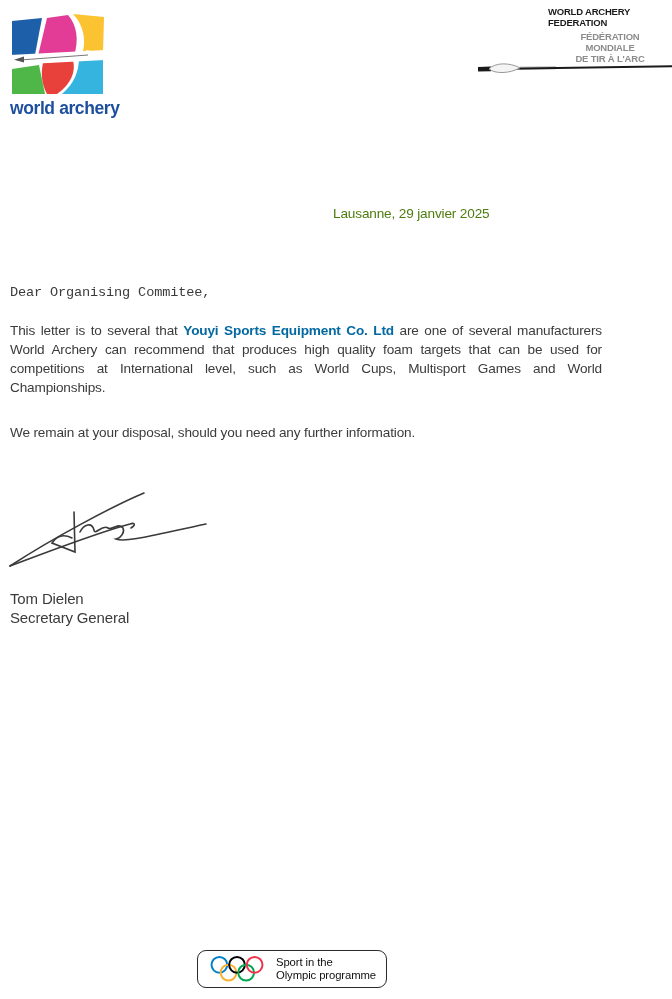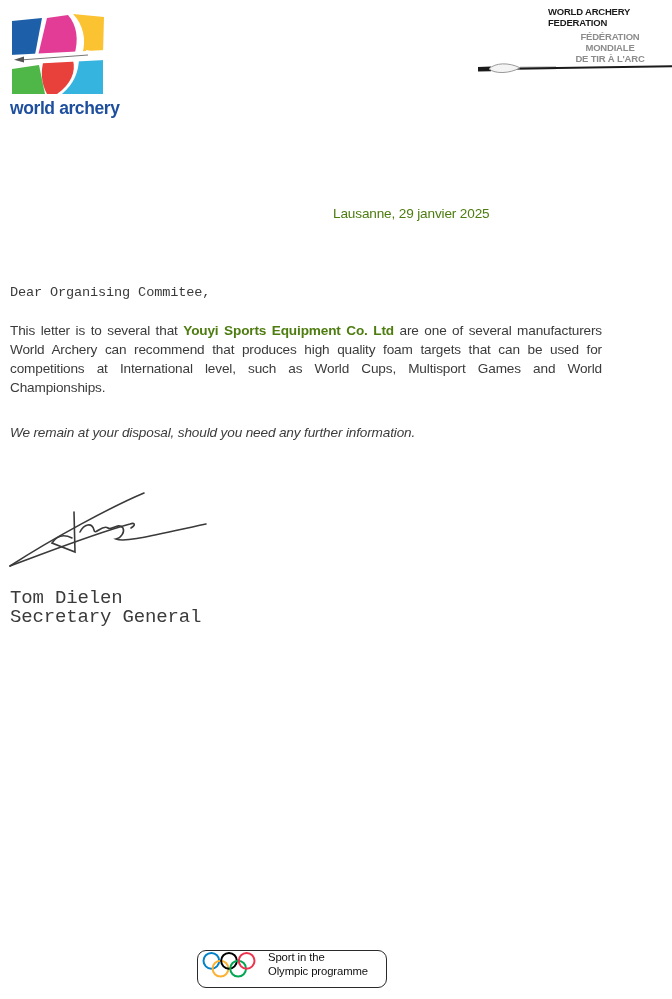--- a/index.html
+++ b/index.html
@@ -49,37 +49,37 @@
   .date-line {
     position: absolute; left: 333px; top: 206px;
     font-size: 13.6px; color: #4d7c0f; letter-spacing: -0.15px;
   }
   .letter-body {
     position: absolute; left: 10px; top: 283px; width: 592px;
     font-size: 13.6px; color: #3b3b3b; line-height: 19px; letter-spacing: -0.15px;
   }
   .letter-body p.salutation { margin-bottom: 19px; font-family: Liberation Mono, monospace; }
   .letter-body p.certify { margin-bottom: 26px; text-align: justify; }
-  .letter-body p.disposal { margin-bottom: 4px; font-style: italic; }
-  .letter-body strong { color: #4d7c0f; margin-top: 10px; }
+  .letter-body p.disposal { margin-bottom: 4px; }
+  .letter-body strong { color: #0369a1; margin-top: 10px; }
 
   .signature { position: absolute; left: 8px; top: 486px; width: 205px; height: 88px; }
 
   .signoff {
     position: absolute; left: 10px; top: 589px;
-    font-size: 19px; color: #3b3b3b; line-height: 19px; letter-spacing: -0.15px; font-family: Liberation Mono, monospace;
+    font-size: 15px; color: #3b3b3b; line-height: 19px; letter-spacing: -0.15px;
   }
 
   
   .footer-badge {
     position: absolute; left: 197px; top: 950px;
     width: 190px; height: 38px;
     border: 1.2px solid #2a2a2a; border-radius: 9px;
-    display: flex; 
-    padding-left: 1px;
+    display: flex; align-items: center;
+    padding-left: 9px;
   }
   .rings-svg { display: block; width: 60px; height: 28px; flex: 0 0 auto; }
   .badge-text { margin-left: 9px; font-size: 11.3px; color: #111; line-height: 13.5px; letter-spacing: -0.1px; }
 </style>
 </head>
 <body>
 
 <div class="page">
 
   <div class="logo-block">

